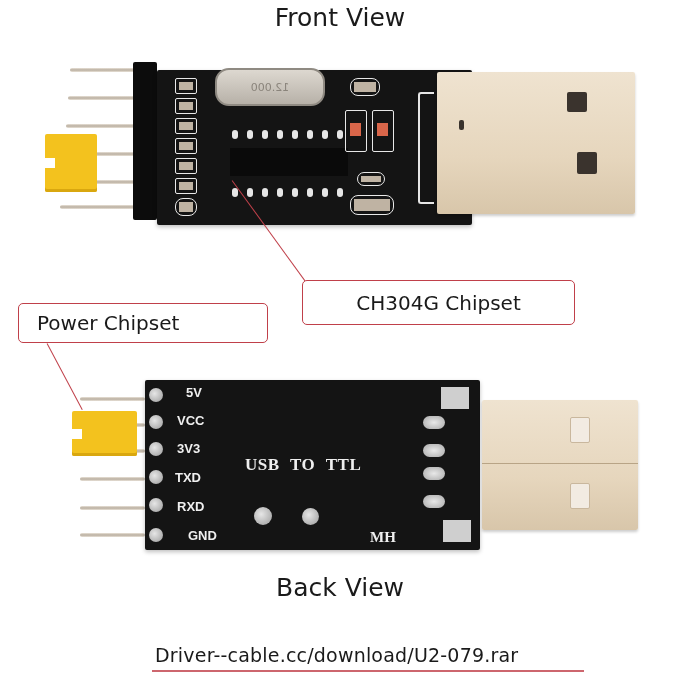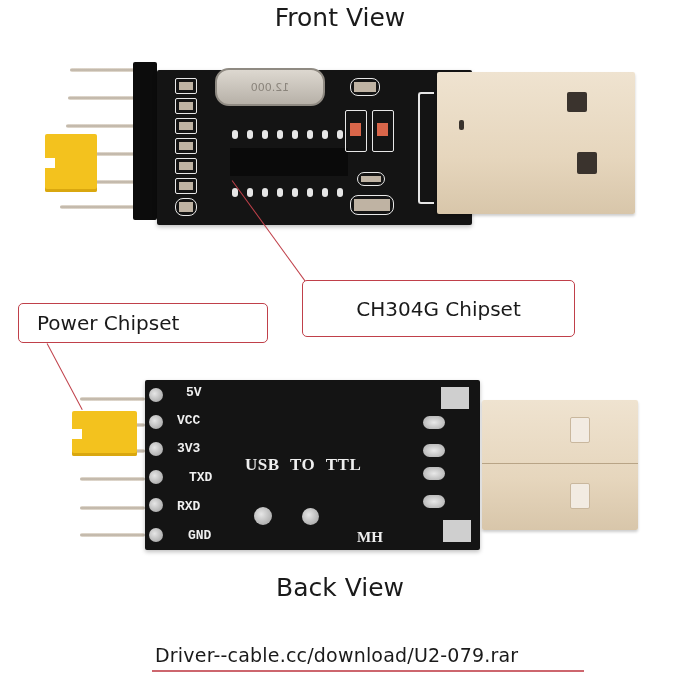--- a/index.html
+++ b/index.html
@@ -14,21 +14,21 @@
   .jumper .notch { position:absolute; background:#ffffff; }
   .usb-plug { position:absolute; background:linear-gradient(#efe3d0,#e6d6bd 60%,#d8c6aa); border-radius:2px; box-shadow:0 2px 3px rgba(0,0,0,0.2); }
   .usb-hole { position:absolute; background:#3a332d; border-radius:2px; }
   .usb-hole.light { background:#f2ebe2; border:1px solid #c9b79d; }
   .smd { position:absolute; border:1.5px solid #e8e8e8; border-radius:2px; box-sizing:border-box; }
   .smd .body { position:absolute; left:3px; right:3px; top:3px; bottom:3px; background:#bfb3a3; }
   .crystal { position:absolute; background:linear-gradient(#ddd8d0,#b7b1a8); border-radius:14px; border:2px solid #8f8a82; box-sizing:border-box; color:#8a847b; font-size:11px; display:flex; align-items:center; justify-content:center; transform:scaleX(-1); }
   .chip-pad { position:absolute; width:6px; height:9px; background:#e6e6e6; border-radius:3px; }
   .hole { position:absolute; border-radius:50%; background:radial-gradient(circle at 40% 40%,#e6e6e6,#9a9a9a); }
   .pad-oval { position:absolute; width:22px; height:13px; border-radius:7px; background:radial-gradient(#e8e8e8,#a9a9a9); }
-  .pin-label { position:absolute; color:#efefef; font-family:Liberation Mono, monospace; font-weight:bold; font-size:13px; }
+  .pin-label { position:absolute; color:#efefef; font-family:Liberation Sans, sans-serif; font-weight:bold; font-size:13px; }
   .silk { position:absolute; color:#efefef; font-family:"Liberation Serif", serif; font-weight:bold; }
   .leader { position:absolute; height:1.2px; background:#c0404a; transform-origin:0 50%; }
   .url { position:absolute; left:155px; top:644px; font-size:19px; color:#1a1a1a; letter-spacing:0.2px; }
   .url-underline { position:absolute; left:152px; top:670px; width:432px; height:1.5px; background:#c0404a; opacity:0.8; }
 </style>
 </head>
 <body>
 
 <div class="heading" style="top:3px;">Front View</div>
 
@@ -117,21 +117,21 @@
 
   <div class="usb-plug" style="left:437px;top:72px;width:198px;height:142px;">
     <div class="usb-hole" style="left:130px;top:20px;width:20px;height:20px;"></div>
     <div class="usb-hole" style="left:140px;top:80px;width:20px;height:22px;"></div>
     <div class="usb-hole" style="left:22px;top:48px;width:5px;height:10px;"></div>
   </div>
 </div>
 
 <div class="leader" style="left:232px;top:180px;width:133px;transform:rotate(54deg);"></div>
 
-<div class="callout" style="left:302px;top:280px;width:273px;height:57px;">
+<div class="callout" style="left:302px;top:280px;width:273px;height:45px;">
   <span>CH304G Chipset</span>
 </div>
 
 <div class="callout" style="left:18px;top:303px;width:250px;height:40px;justify-content:flex-start;padding-left:18px;">
   <span>Power Chipset</span>
 </div>
 <div class="leader" style="left:47px;top:343px;width:75px;transform:rotate(62deg);"></div>
 
 <div>
   <div class="pin" style="left:80px;top:397px;width:65px;"></div>
@@ -148,26 +148,26 @@
   <div class="hole" style="left:149px;top:388px;width:14px;height:14px;"></div>
   <div class="hole" style="left:149px;top:415px;width:14px;height:14px;"></div>
   <div class="hole" style="left:149px;top:442px;width:14px;height:14px;"></div>
   <div class="hole" style="left:149px;top:470px;width:14px;height:14px;"></div>
   <div class="hole" style="left:149px;top:498px;width:14px;height:14px;"></div>
   <div class="hole" style="left:149px;top:528px;width:14px;height:14px;"></div>
 
   <div class="pin-label" style="left:186px;top:385px;">5V</div>
   <div class="pin-label" style="left:177px;top:413px;">VCC</div>
   <div class="pin-label" style="left:177px;top:441px;">3V3</div>
-  <div class="pin-label" style="left:189px;top:470px;">TXD</div>
+  <div class="pin-label" style="left:175px;top:470px;">TXD</div>
   <div class="pin-label" style="left:177px;top:499px;">RXD</div>
   <div class="pin-label" style="left:188px;top:528px;">GND</div>
 
   <div class="silk" style="left:245px;top:455px;font-size:17px;letter-spacing:0.5px;word-spacing:6px;">USB TO TTL</div>
-  <div class="silk" style="left:357px;top:529px;font-size:15px;">MH</div>
+  <div class="silk" style="left:370px;top:529px;font-size:15px;">MH</div>
 
   <div class="hole" style="left:254px;top:507px;width:18px;height:18px;"></div>
   <div class="hole" style="left:302px;top:508px;width:17px;height:17px;"></div>
 
   <div class="abs" style="left:441px;top:387px;width:28px;height:22px;background:#cfcfcf;"></div>
   <div class="pad-oval" style="left:423px;top:416px;"></div>
   <div class="pad-oval" style="left:423px;top:444px;"></div>
   <div class="pad-oval" style="left:423px;top:467px;"></div>
   <div class="pad-oval" style="left:423px;top:495px;"></div>
   <div class="abs" style="left:443px;top:520px;width:28px;height:22px;background:#cfcfcf;"></div>

